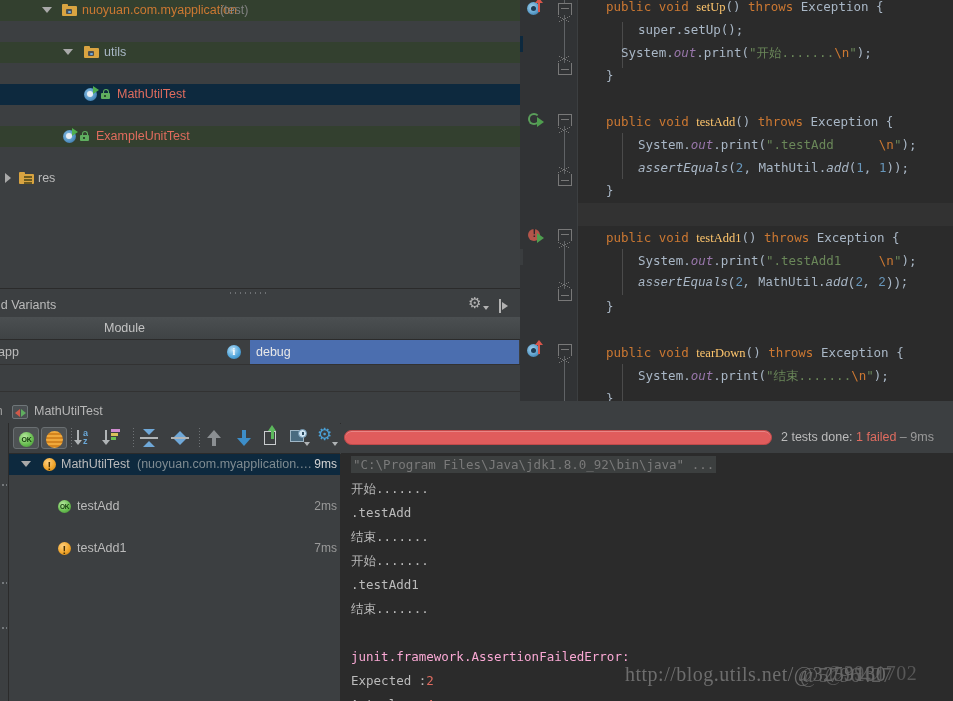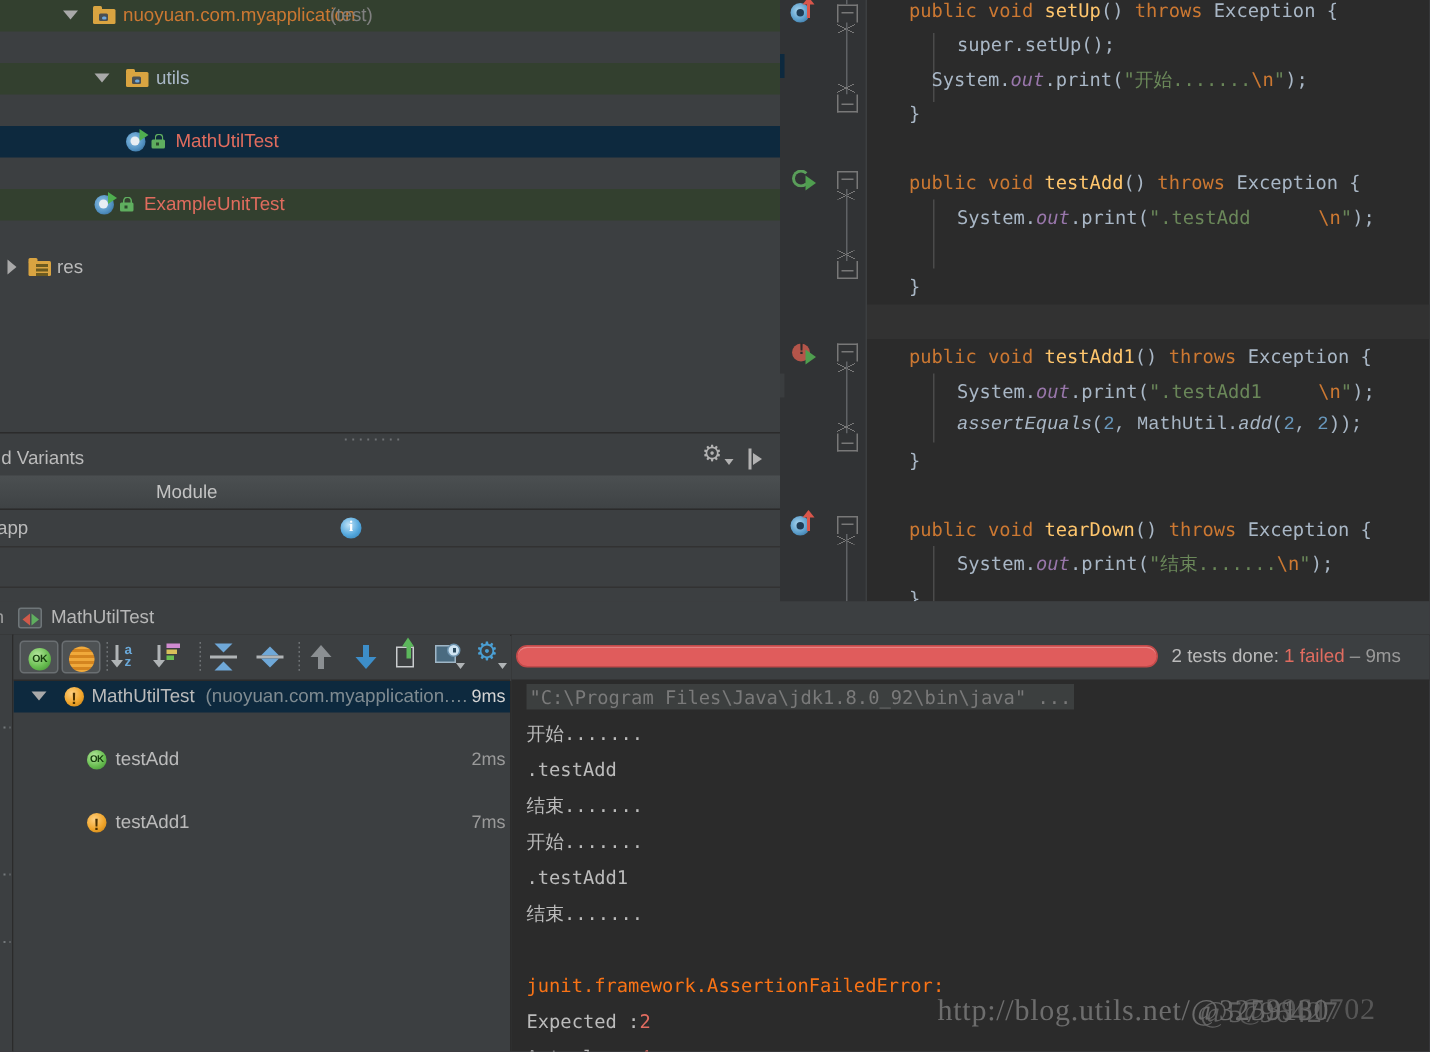--- a/index.html
+++ b/index.html
@@ -83,21 +83,21 @@
   .gutter-sep{position:absolute;left:57px;top:0;width:1px;height:401px;background:#3c3f41;}
   .sel-stub{position:absolute;left:0;top:36px;width:3px;height:16px;background:#0d293e;}
   .sel-stub2{position:absolute;left:0;top:249px;width:3px;height:16px;background:#3a3d3f;}
   .code-area{position:absolute;left:58px;top:0;right:0;bottom:0;
     font-family:"DejaVu Sans Mono", monospace;font-size:12.5px;line-height:23px;white-space:pre;}
   .hl-line{position:absolute;left:58px;width:375px;height:23px;background:#323232;}
   .cl{position:absolute;left:0;white-space:pre;}
   .k{color:#cc7832;}
   .s{color:#6a8759;}
   .n{color:#6897bb;}
-  .f{color:#ffc66d;}
+  .f{color:#ffc66d;font-family:Liberation Serif, serif;}
   .p{color:#a9b7c6;}
   .fl{color:#9876aa;font-style:italic;}
   .it{color:#a9b7c6;font-style:italic;}
   .esc{color:#cc7832;}
 
   
   .g-ico{position:absolute;width:18px;height:16px;}
   .g-circ{position:absolute;left:0;top:1px;width:13px;height:13px;border-radius:50%;
      background:radial-gradient(circle at 40% 40%, #a8d4ef 0%, #5b9ecb 55%, #2e628d 100%);}
   .g-circ::after{content:"";position:absolute;left:4px;top:4px;width:5px;height:5px;border-radius:50%;background:#1f3c55;}
@@ -209,21 +209,21 @@
     background:#e05c5c;border:1px solid #c24a4a;box-sizing:border-box;
     box-shadow:inset 0 1px 0 rgba(255,255,255,.25);}
   .prog-status{position:absolute;left:440px;top:7px;font-size:12.5px;color:#bbbbbb;line-height:15px;}
   .prog-status .failed{color:#e06c60;}
   .prog-status .dim{color:#9a9a9a;}
 
   .con-text{position:absolute;left:0;top:30px;width:612px;height:248px;
     font-family:"DejaVu Sans Mono", monospace;font-size:12.5px;line-height:24px;color:#bbbbbb;}
   .con-line{position:absolute;left:10px;white-space:pre;}
   .con-cmd{background:#3c3f3f;color:#7a7a7a;padding:1px 2px;}
-  .con-err{color:#f97316;}
+  .con-err{color:#f9a8d4;}
   .con-num{color:#e06c60;}
 
   .watermark{position:absolute;left:625px;top:663px;font-family:"Liberation Serif", serif;
     font-size:20px;color:#6d6d6d;letter-spacing:0.5px;white-space:nowrap;}
   .watermark .id{position:relative;color:#6a6a6a;}
   .watermark .id .a{position:absolute;left:0;top:0;}
   .watermark .id .b{position:absolute;left:6px;top:1px;opacity:.85;}
   .watermark .id .c{position:absolute;left:3px;top:-1px;opacity:.7;margin-left:28px;}
 </style>
 </head>
@@ -290,20 +290,21 @@
     <span class="gear-ico"></span>
     <span class="collapse-ico"></span>
   </div>
   <div class="bv-table">
     <div class="bv-hdr">
       <div class="c1">Module</div>
     </div>
     <div class="bv-row">
       <span class="mod">app</span>
       <span class="infoi">i</span>
+      <span class="variant">debug</span>
     </div>
     <div class="bv-empty"></div>
     <div class="bv-empty"></div>
   </div>
 </div>
 
 <div class="abs" id="editor">
   <div class="gutter"></div>
   <div class="gutter-sep"></div>
   <div class="sel-stub"></div>
@@ -359,20 +360,21 @@
   <div class="code-area">
     
     <div class="cl" style="top:-5px;left:28px;"><span class="k">public void </span><span class="f">setUp</span><span class="p">() </span><span class="k">throws </span><span class="p">Exception {</span></div>
     <div class="cl" style="top:18px;left:60px;"><span class="p">super.setUp();</span></div>
     <div class="cl" style="top:41px;left:43px;"><span class="p">System.</span><span class="fl">out</span><span class="p">.print(</span><span class="s">"开始.......</span><span class="esc">\n</span><span class="s">"</span><span class="p">);</span></div>
     <div class="cl" style="top:64px;left:28px;"><span class="p">}</span></div>
 
     
     <div class="cl" style="top:110px;left:28px;"><span class="k">public void </span><span class="f">testAdd</span><span class="p">() </span><span class="k">throws </span><span class="p">Exception {</span></div>
     <div class="cl" style="top:133px;left:60px;"><span class="p">System.</span><span class="fl">out</span><span class="p">.print(</span><span class="s">".testAdd      </span><span class="esc">\n</span><span class="s">"</span><span class="p">);</span></div>
+    <div class="cl" style="top:156px;left:60px;"><span class="it">assertEquals</span><span class="p">(</span><span class="n">2</span><span class="p">, MathUtil.</span><span class="it">add</span><span class="p">(</span><span class="n">1</span><span class="p">, </span><span class="n">1</span><span class="p">));</span></div>
     <div class="cl" style="top:179px;left:28px;"><span class="p">}</span></div>
 
     
     <div class="cl" style="top:226px;left:28px;"><span class="k">public void </span><span class="f">testAdd1</span><span class="p">() </span><span class="k">throws </span><span class="p">Exception {</span></div>
     <div class="cl" style="top:249px;left:60px;"><span class="p">System.</span><span class="fl">out</span><span class="p">.print(</span><span class="s">".testAdd1     </span><span class="esc">\n</span><span class="s">"</span><span class="p">);</span></div>
     <div class="cl" style="top:272px;left:60px;font-family:Liberation Mono, monospace;"><span class="it">assertEquals</span><span class="p">(</span><span class="n">2</span><span class="p">, MathUtil.</span><span class="it">add</span><span class="p">(</span><span class="n">2</span><span class="p">, </span><span class="n">2</span><span class="p">));</span></div>
     <div class="cl" style="top:295px;left:28px;"><span class="p">}</span></div>
 
     
     <div class="cl" style="top:341px;left:28px;"><span class="k">public void </span><span class="f">tearDown</span><span class="p">() </span><span class="k">throws </span><span class="p">Exception {</span></div>

